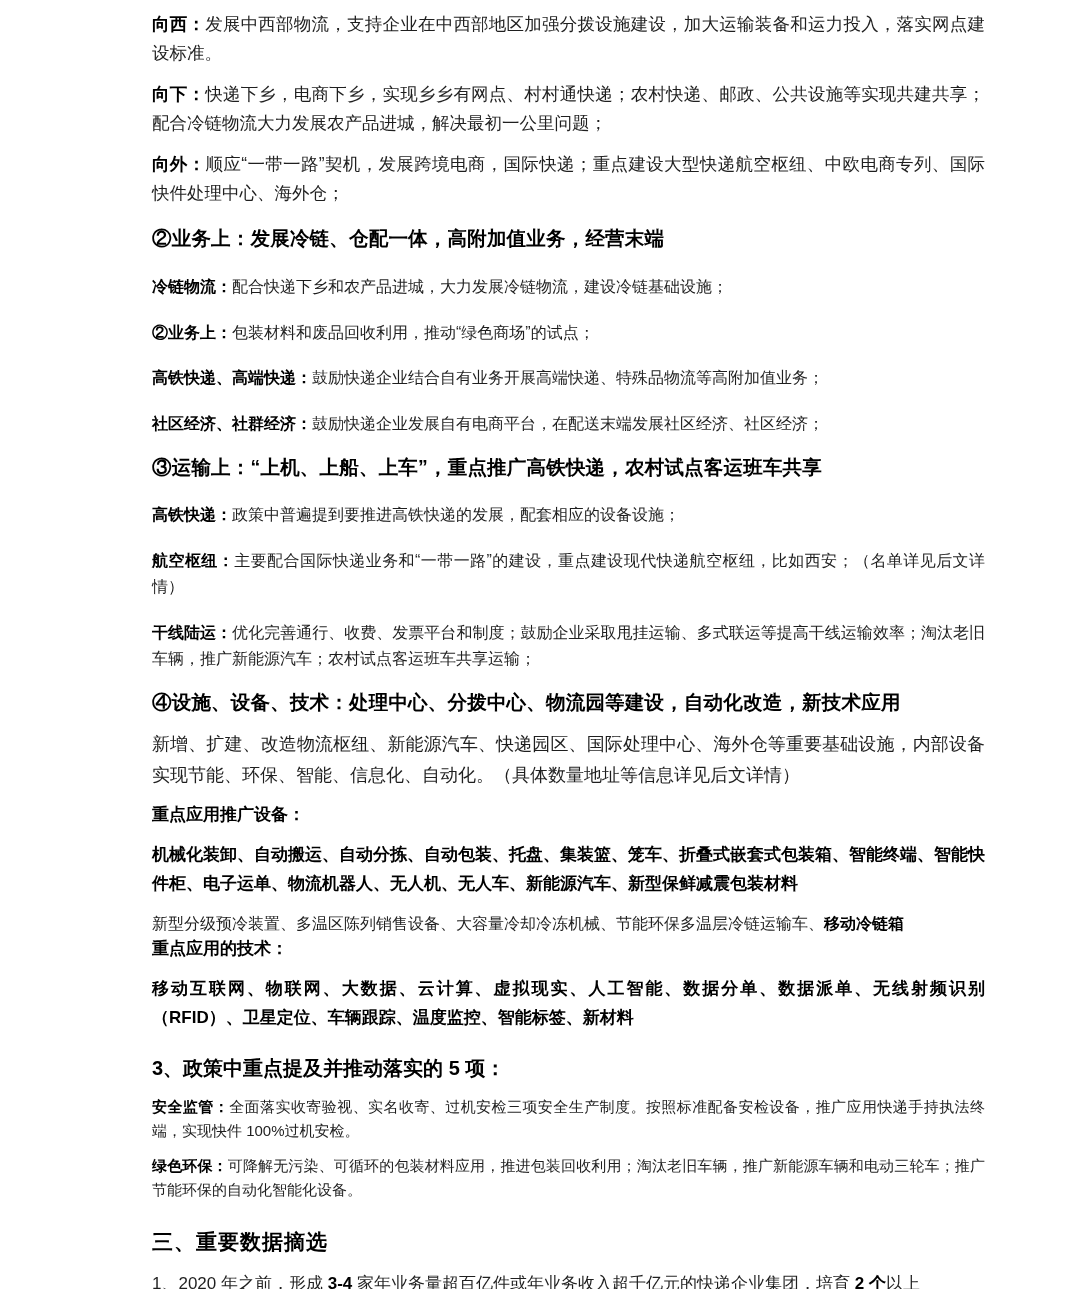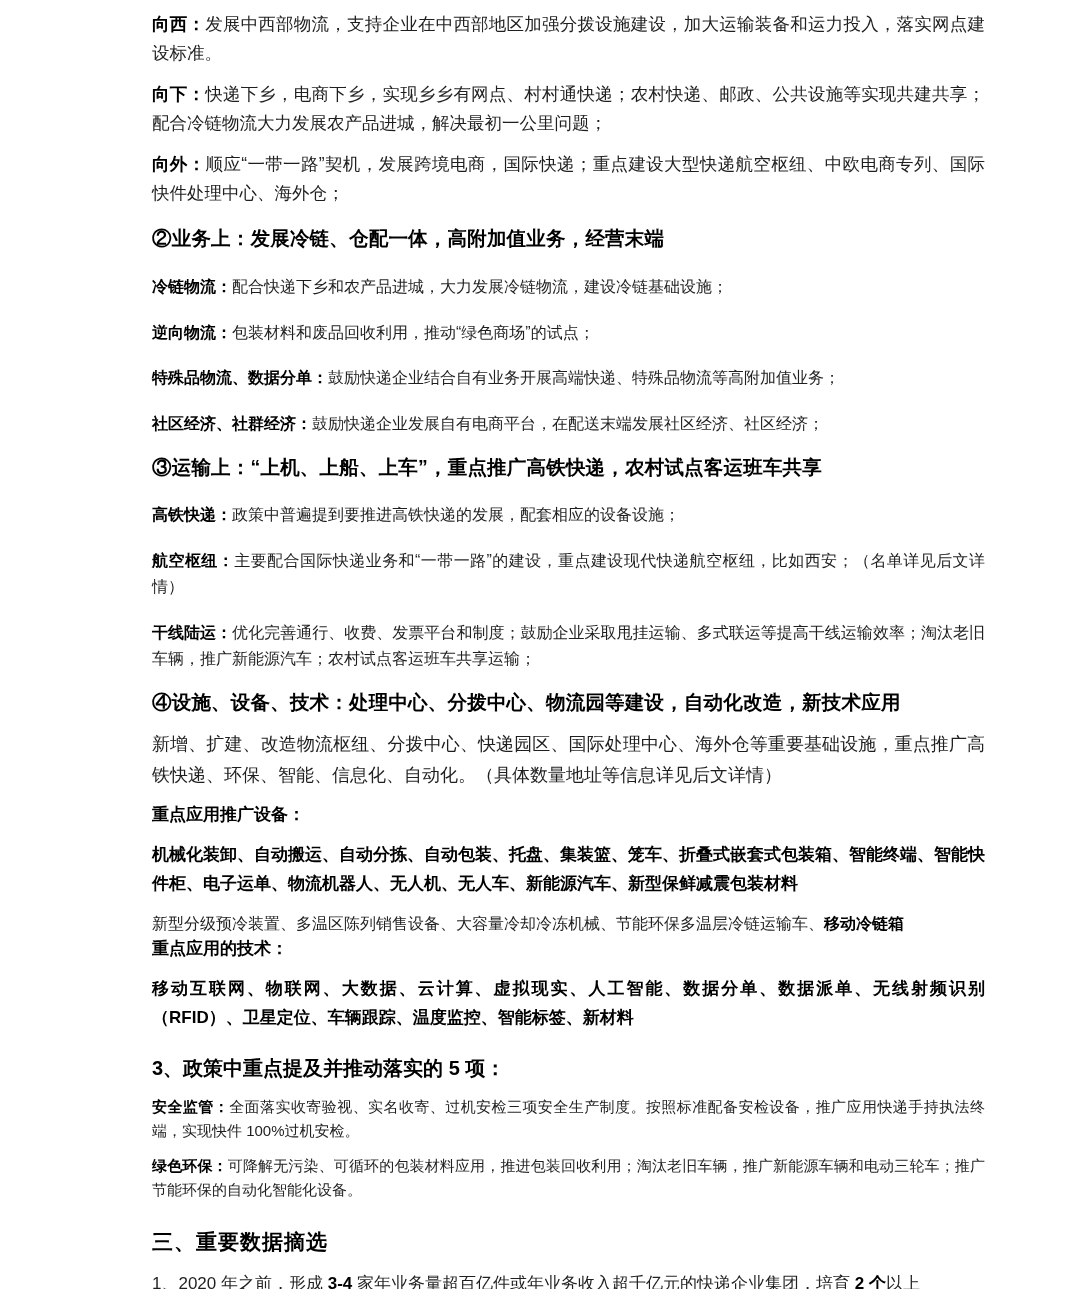--- a/index.html
+++ b/index.html
@@ -117,44 +117,44 @@
   <p class="para">
     <span class="lead">向外：</span><span>顺应“一带一路”契机，发展跨境电商，国际快递；重点建设大型快递航空枢纽、中欧电商专列、国际快件处理中心、海外仓；</span>
   </p>
 
   <h2 class="heading2">②业务上：发展冷链、仓配一体，高附加值业务，经营末端</h2>
 
   <p class="para small">
     <span class="lead">冷链物流：</span><span>配合快递下乡和农产品进城，大力发展冷链物流，建设冷链基础设施；</span>
   </p>
   <p class="para small">
-    <span class="lead">逆向物流：</span><span>包装材料和废品回收利用，推动“绿色商场”的试点；</span>
+    <span class="lead">②业务上：</span><span>包装材料和废品回收利用，推动“绿色商场”的试点；</span>
   </p>
   <p class="para small">
-    <span class="lead">特殊品物流、数据分单：</span><span>鼓励快递企业结合自有业务开展高端快递、特殊品物流等高附加值业务；</span>
+    <span class="lead">高铁快递、高端快递：</span><span>鼓励快递企业结合自有业务开展高端快递、特殊品物流等高附加值业务；</span>
   </p>
   <p class="para small">
     <span class="lead">社区经济、社群经济：</span><span>鼓励快递企业发展自有电商平台，在配送末端发展社区经济、社区经济；</span>
   </p>
 
   <h2 class="heading2">③运输上：“上机、上船、上车”，重点推广高铁快递，农村试点客运班车共享</h2>
 
   <p class="para small">
     <span class="lead">高铁快递：</span><span>政策中普遍提到要推进高铁快递的发展，配套相应的设备设施；</span>
   </p>
   <p class="para small">
     <span class="lead">航空枢纽：</span><span>主要配合国际快递业务和“一带一路”的建设，重点建设现代快递航空枢纽，比如西安；（名单详见后文详情）</span>
   </p>
   <p class="para small">
     <span class="lead">干线陆运：</span><span>优化完善通行、收费、发票平台和制度；鼓励企业采取甩挂运输、多式联运等提高干线运输效率；淘汰老旧车辆，推广新能源汽车；农村试点客运班车共享运输；</span>
   </p>
 
   <h2 class="heading2">④设施、设备、技术：处理中心、分拨中心、物流园等建设，自动化改造，新技术应用</h2>
 
-  <p class="plain-para">新增、扩建、改造物流枢纽、分拨中心、快递园区、国际处理中心、海外仓等重要基础设施，重点推广高铁快递、环保、智能、信息化、自动化。（具体数量地址等信息详见后文详情）</p>
+  <p class="plain-para">新增、扩建、改造物流枢纽、新能源汽车、快递园区、国际处理中心、海外仓等重要基础设施，内部设备实现节能、环保、智能、信息化、自动化。（具体数量地址等信息详见后文详情）</p>
 
   <p class="label-bold">重点应用推广设备：</p>
 
   <p class="bold-block">机械化装卸、自动搬运、自动分拣、自动包装、托盘、集装篮、笼车、折叠式嵌套式包装箱、智能终端、智能快件柜、电子运单、物流机器人、无人机、无人车、新能源汽车、新型保鲜减震包装材料</p>
 
   <p class="mixed">
     <span>新型分级预冷装置、多温区陈列销售设备、大容量冷却冷冻机械、节能环保多温层冷链运输车、</span><b>移动冷链箱</b>
   </p>
 
   <p class="label-bold">重点应用的技术：</p>

